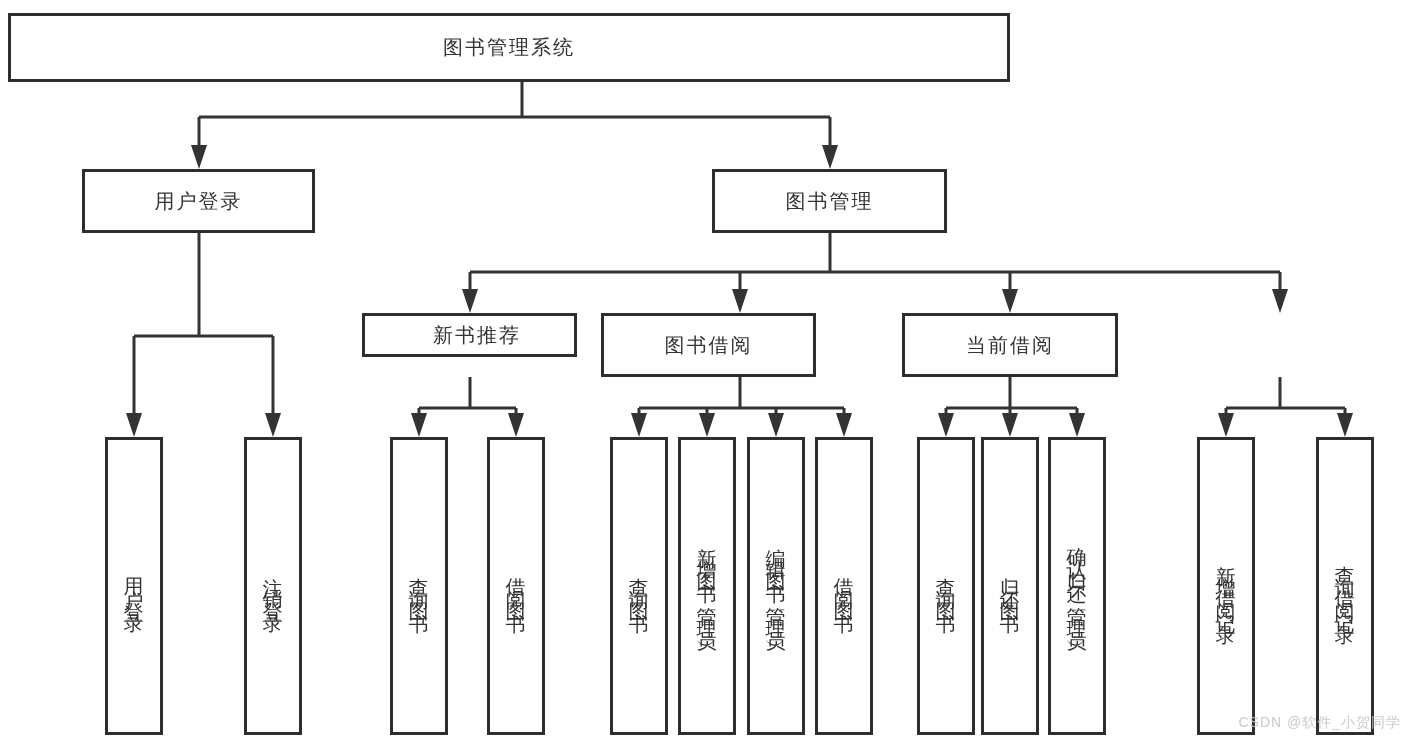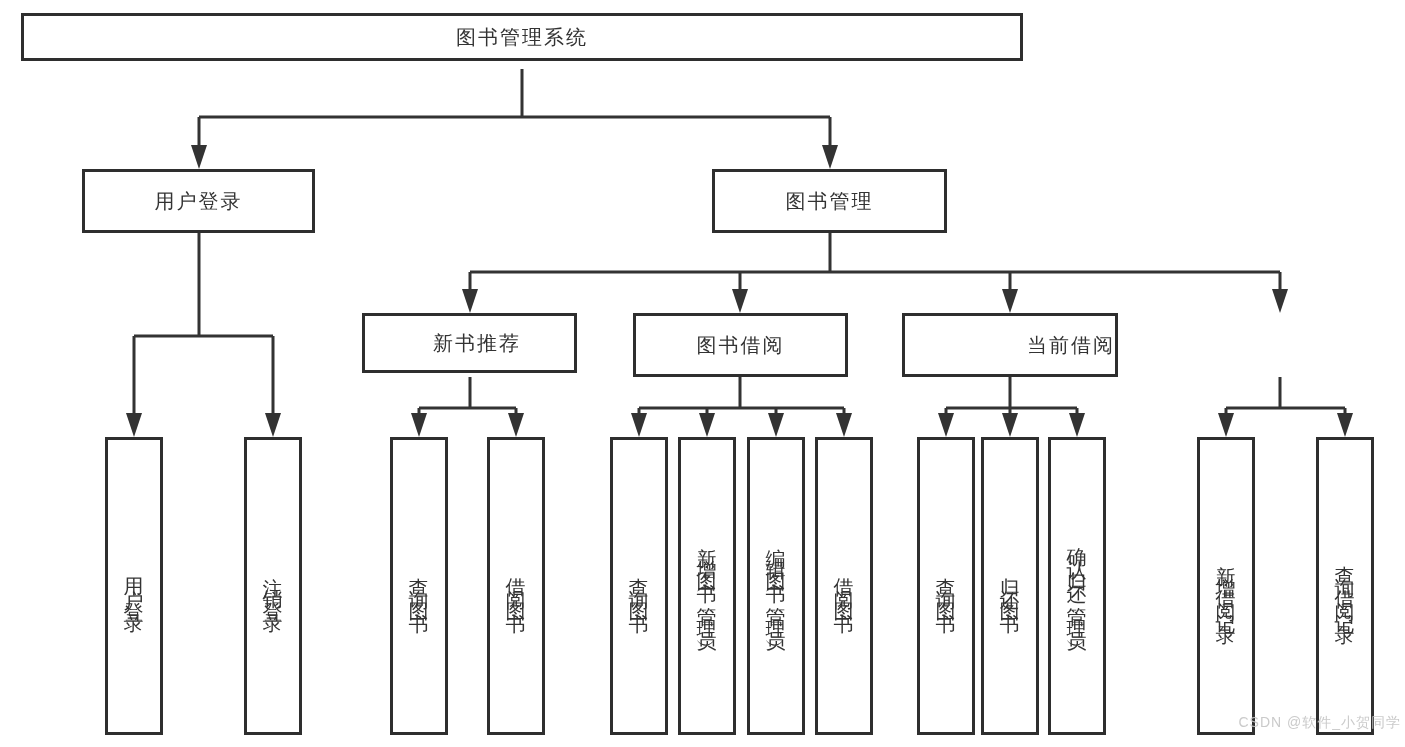--- a/index.html
+++ b/index.html
@@ -93,38 +93,38 @@
         <polygon points="768,413 784,413 776,437"></polygon>
         <polygon points="836,413 852,413 844,437"></polygon>
         <polygon points="938,413 954,413 946,437"></polygon>
         <polygon points="1002,413 1018,413 1010,437"></polygon>
         <polygon points="1069,413 1085,413 1077,437"></polygon>
         <polygon points="1218,413 1234,413 1226,437"></polygon>
         <polygon points="1337,413 1353,413 1345,437"></polygon>
       </g>
   </svg>
 
-  <div class="hbox" style="left:21px; top:13px; width:1002px; height:48px;text-align:center;">
+  <div class="hbox" style="left:8px; top:13px; width:1002px; height:69px;text-align:center;">
     <span>图书管理系统</span>
   </div>
 
   <div class="hbox" style="left:82px; top:169px; width:233px; height:64px;">
     <span>用户登录</span>
   </div>
   <div class="hbox" style="left:712px; top:169px; width:235px; height:64px;justify-content:center;">
     <span>图书管理</span>
   </div>
 
-  <div class="hbox" style="left:362px; top:313px; width:215px; height:60px;padding-left:15px;">
+  <div class="hbox" style="left:362px; top:313px; width:215px; height:44px;padding-left:15px;">
     <span>新书推荐</span>
   </div>
-  <div class="hbox" style="left:633px; top:313px; width:215px; height:64px;text-align:center;">
+  <div class="hbox" style="left:601px; top:313px; width:215px; height:64px;text-align:center;">
     <span>图书借阅</span>
   </div>
-  <div class="hbox" style="left:902px; top:313px; width:216px; height:64px;justify-content:flex-end;">
+  <div class="hbox" style="left:902px; top:313px; width:216px; height:64px;">
     <span>当前借阅</span>
   </div>
 
   <div class="vbox" style="left:105px;">
     <span>用户登录</span>
   </div>
   <div class="vbox" style="left:244px;">
     <span>注销登录</span>
   </div>
 

